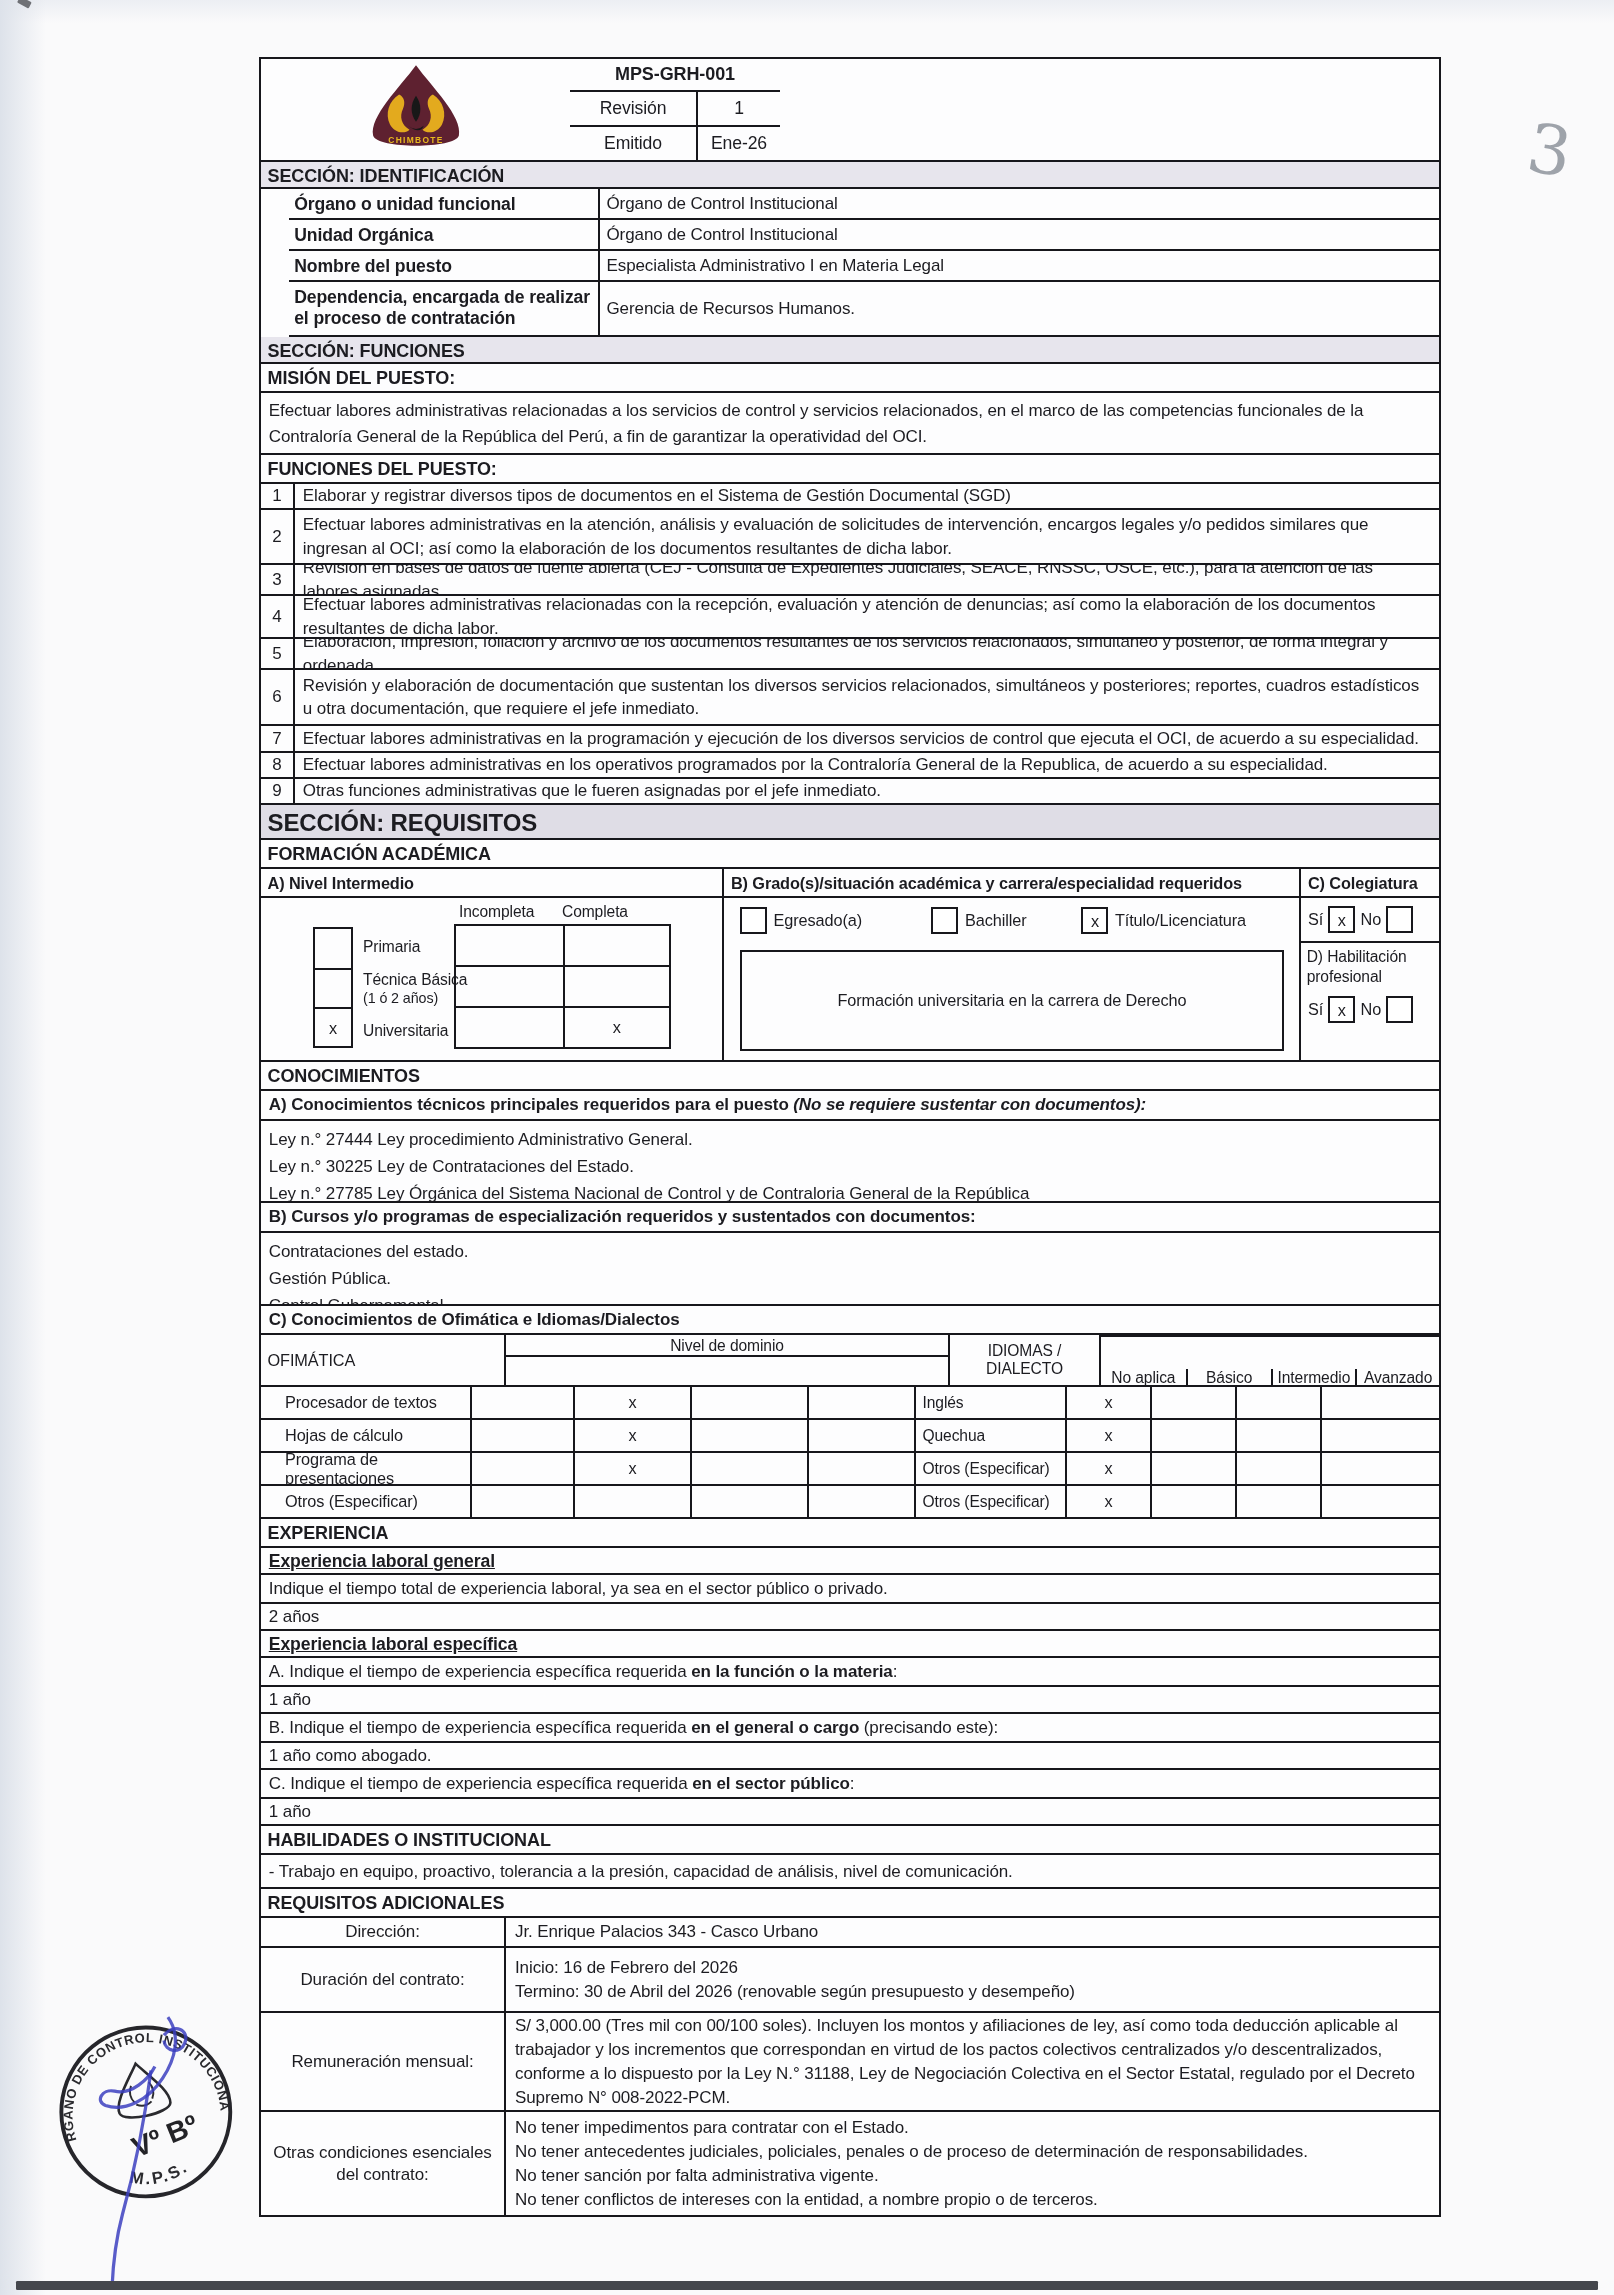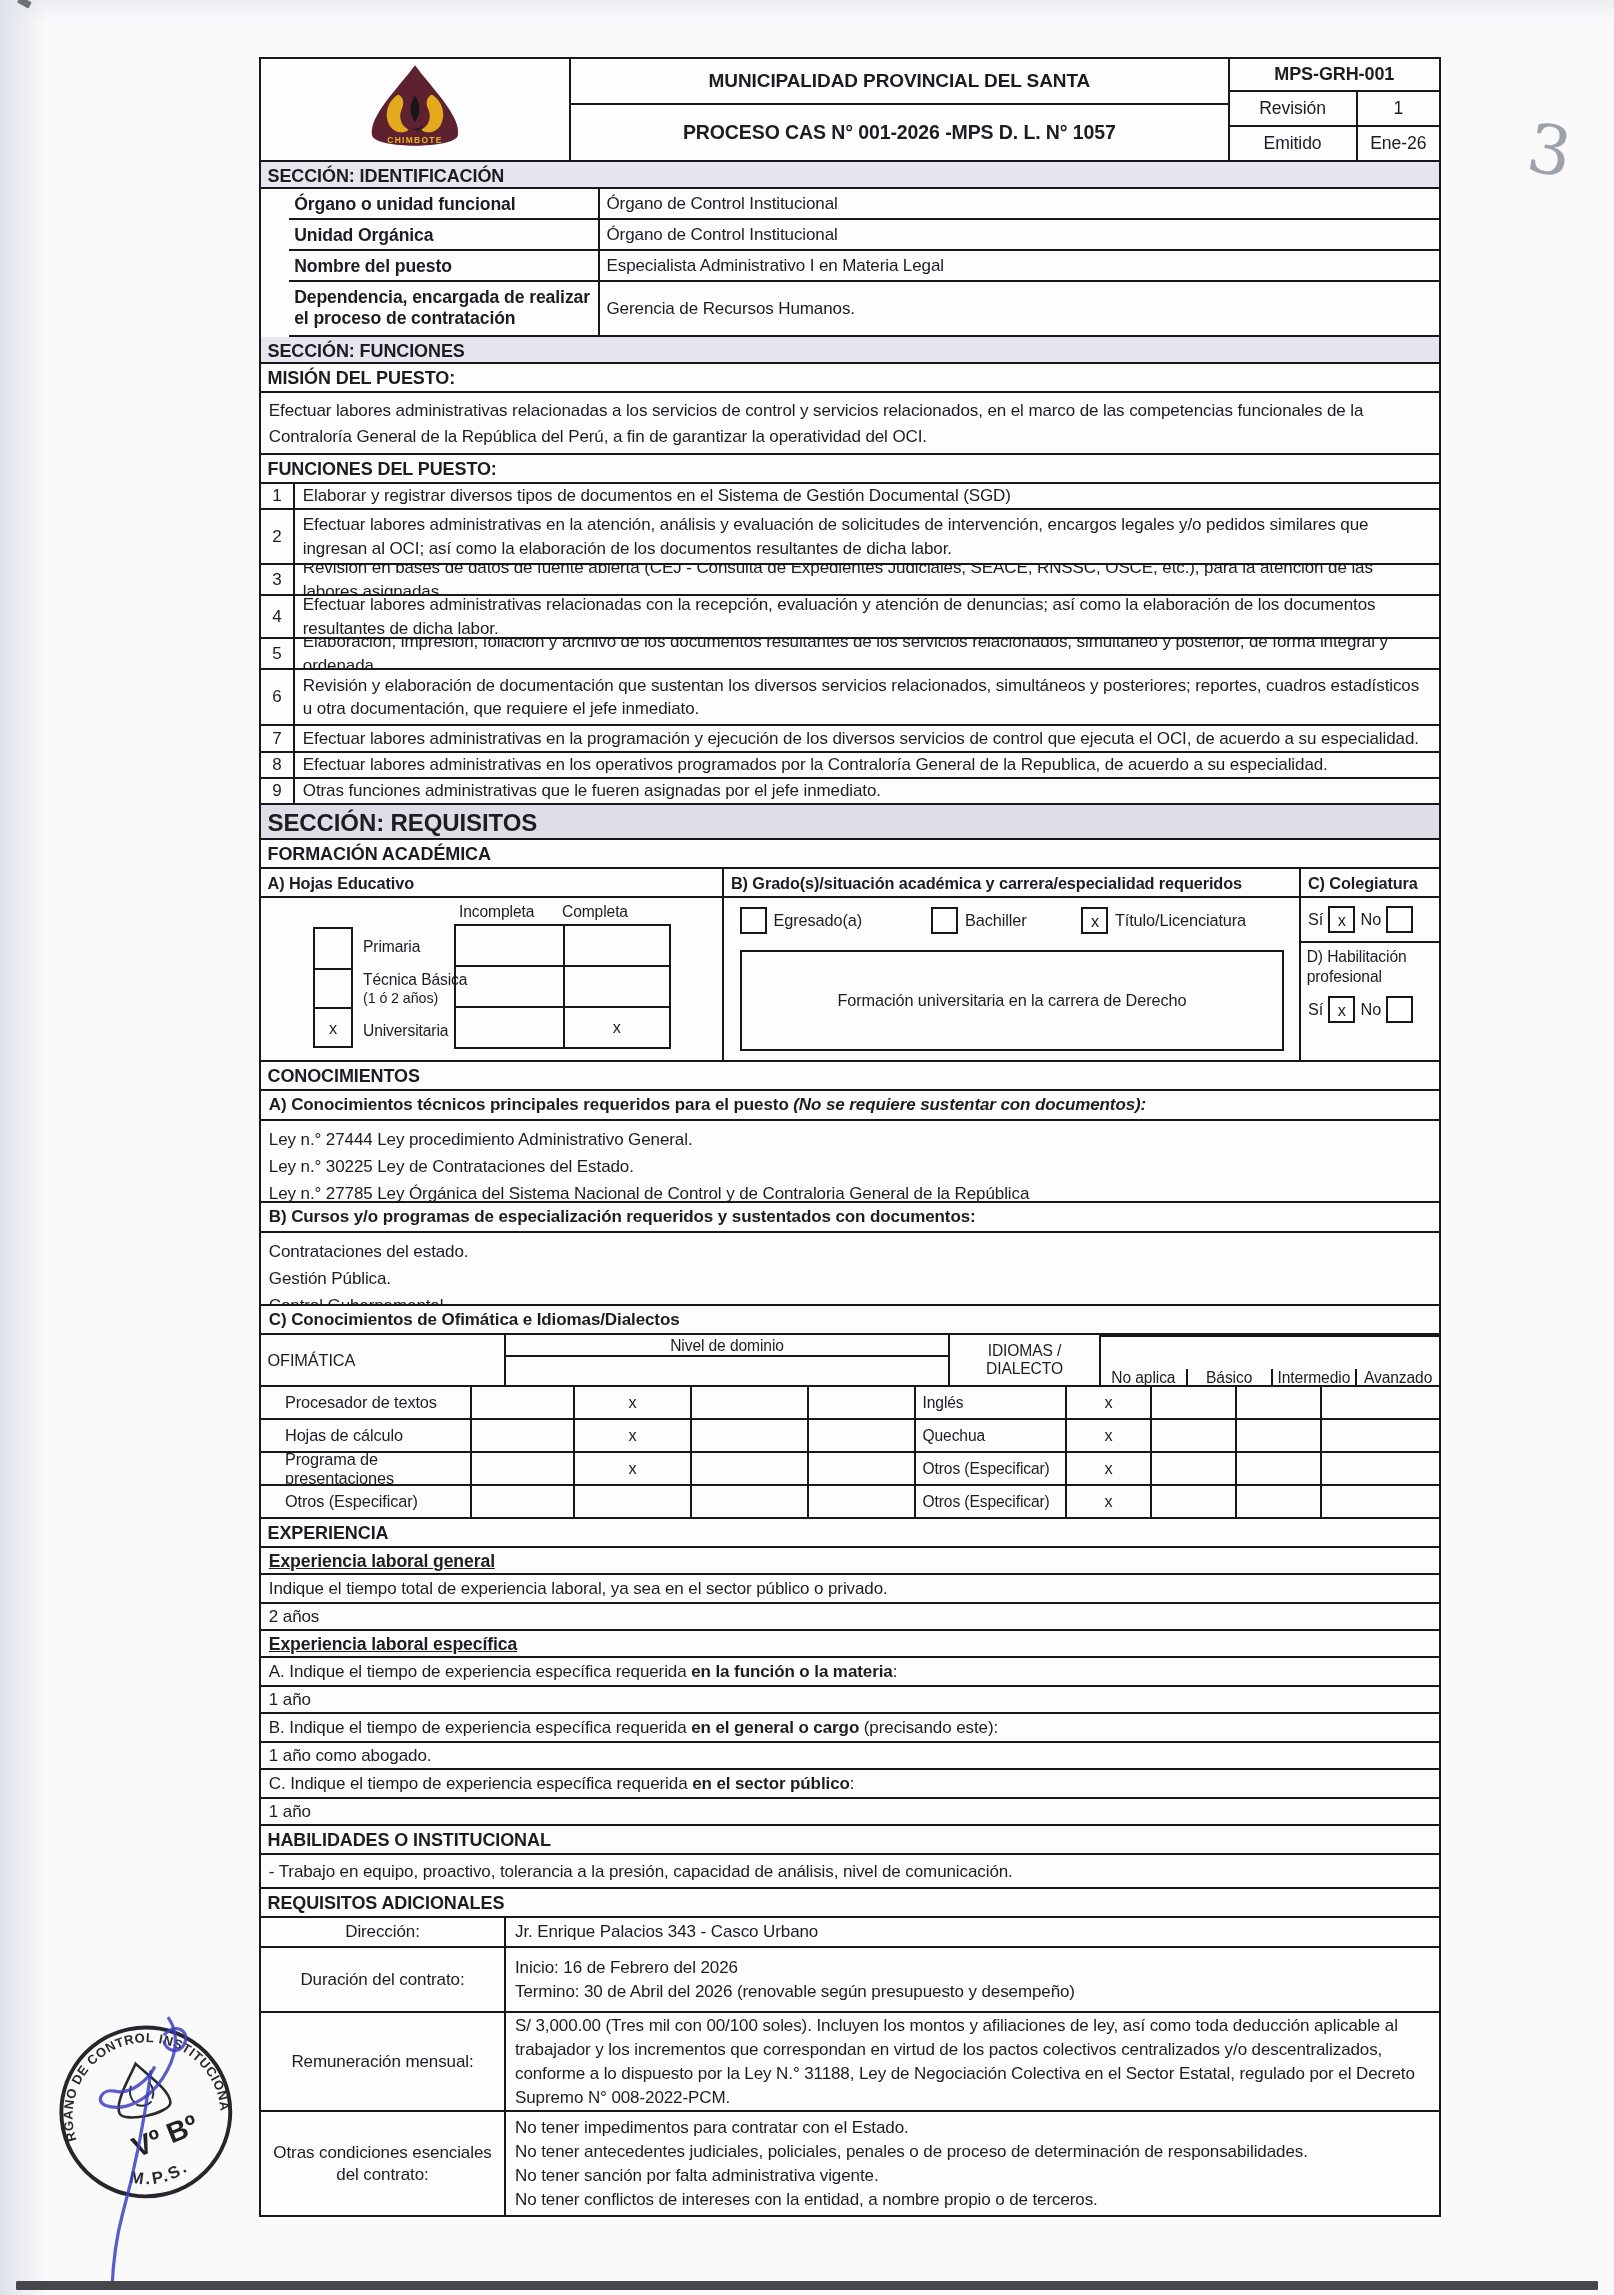--- a/index.html
+++ b/index.html
@@ -154,24 +154,20 @@
       <div class="hdr-logo">
         <svg width="130" height="95" viewBox="0 0 200 146" style="font-size:26px">
           <path d="M100,5 C124,38 172,84 166,113 C160,134 40,134 34,113 C28,84 76,38 100,5 Z" fill="#5e2130"></path>
           <path d="M74,50 C58,60 52,80 60,96 C66,108 82,112 90,104 C78,98 74,84 80,72 C84,62 82,54 74,50 Z" fill="#e3aa1e"></path>
           <path d="M126,50 C142,60 148,80 140,96 C134,108 118,112 110,104 C122,98 126,84 120,72 C116,62 118,54 126,50 Z" fill="#e3aa1e"></path>
           <path d="M100,52 c-9,13 -9,28 0,40 c9,-12 9,-27 0,-40 Z" fill="#181818"></path>
           <path d="M88,98 q12,10 24,0 q-6,14 -24,0 Z" fill="#181818"></path>
           <text x="100" y="124" text-anchor="middle" font-size="13" font-weight="bold" letter-spacing="2" fill="#e8b91e" font-family="Liberation Sans, sans-serif">CHIMBOTE</text>
         </svg>
       </div>
-      <div class="hdr-mid">
-        <div class="hdr-title">MUNICIPALIDAD PROVINCIAL DEL SANTA</div>
-        <div class="hdr-sub">PROCESO CAS N° 001-2026 -MPS D. L. N° 1057</div>
-      </div>
       <div class="hdr-right">
         <div class="hdr-code">MPS-GRH-001</div>
         <div class="hdr-kv">
           <div class="hdr-k">Revisión</div>
           <div class="hdr-v">1</div>
         </div>
         <div class="hdr-kv">
           <div class="hdr-k">Emitido</div>
           <div class="hdr-v">Ene-26</div>
         </div>
@@ -235,21 +231,21 @@
     </div>
     <div class="row fn-row" style="height:26px">
       <div class="fn-num">9</div>
       <div class="fn-text">Otras funciones administrativas que le fueren asignadas por el jefe inmediato.</div>
     </div>
 
     <div class="row bar-big">SECCIÓN: REQUISITOS</div>
     <div class="row sub-head">FORMACIÓN ACADÉMICA</div>
 
     <div class="row ac-head">
-      <div class="ac-hA">A) Hojas Educativo</div>
+      <div class="ac-hA">A) Nivel Intermedio</div>
       <div class="ac-hB">B) Grado(s)/situación académica y carrera/especialidad requeridos</div>
       <div class="ac-hC">C) Colegiatura</div>
     </div>
 
     <div class="row ac-body">
 
       <div class="ac-a">
         <span class="small-lbl" style="left:198px; top:5.2px;">Incompleta</span>
         <span class="small-lbl" style="left:301px; top:5.2px;">Completa</span>
         <div class="cbcol">

